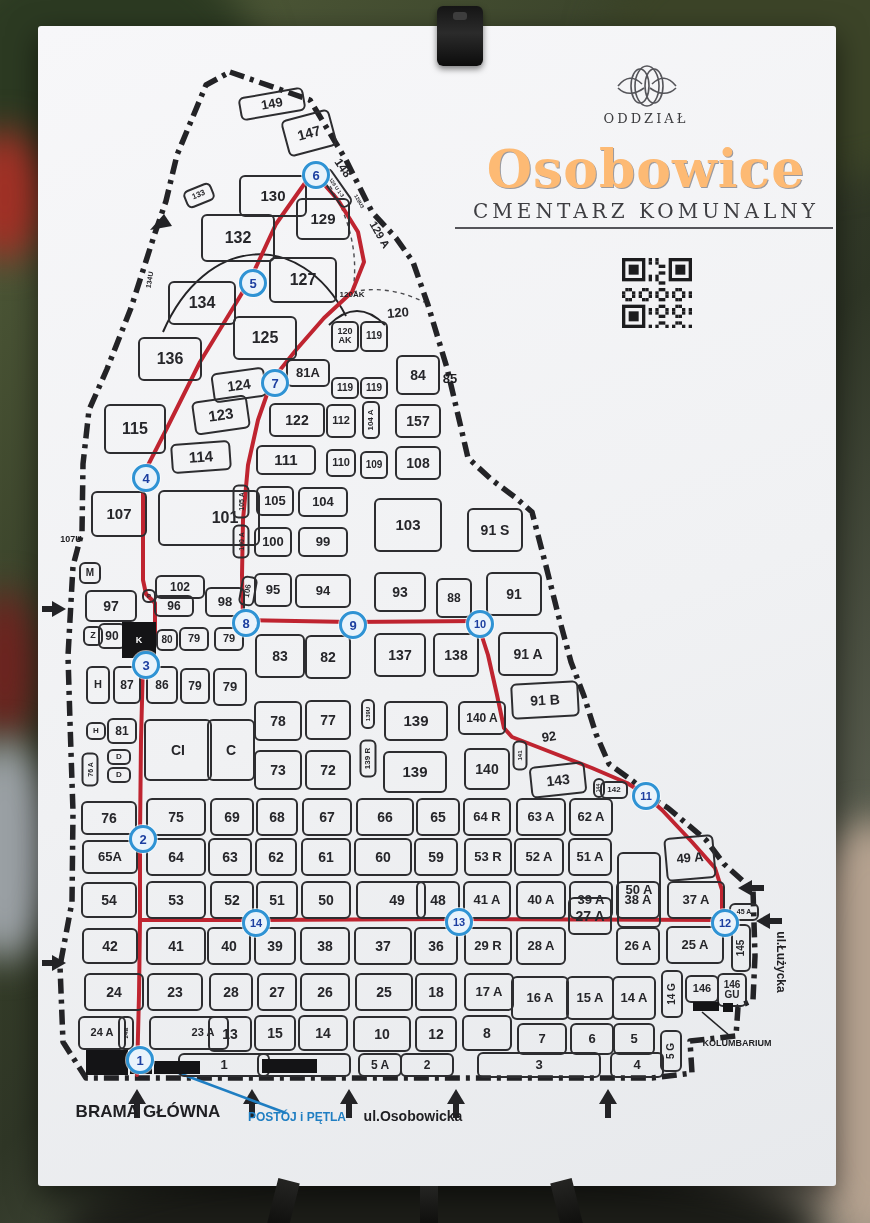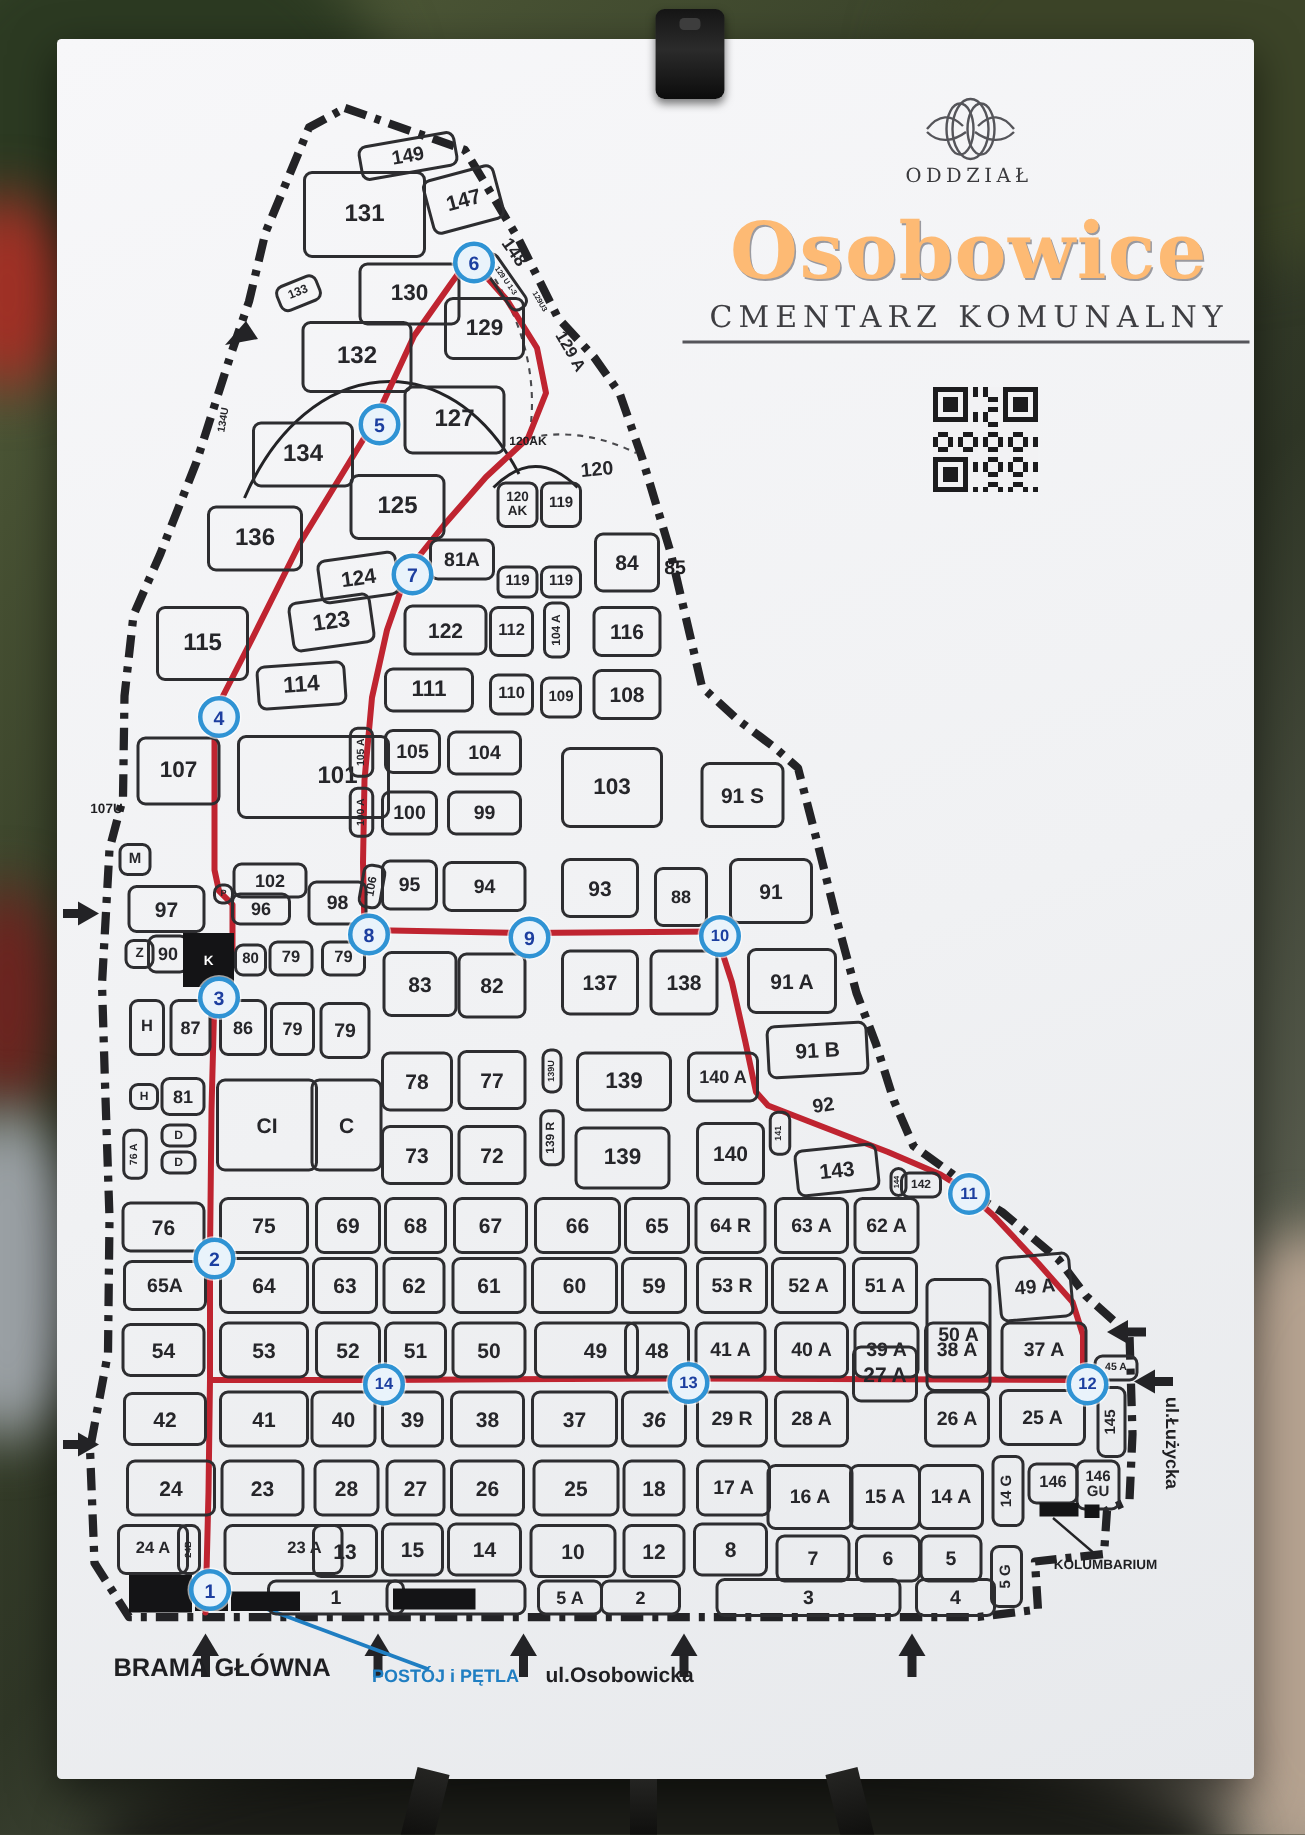--- a/index.html
+++ b/index.html
@@ -187,21 +187,20 @@
         <rect x="752" y="885" width="12" height="6" fill="#232326"></rect>
         <polygon points="770,913 770,929 756,921" fill="#232326"></polygon>
         <rect x="770" y="918" width="12" height="6" fill="#232326"></rect>
         <polygon points="164,214 172,226 150,230" fill="#232326"></polygon>
         <line x1="160" y1="1066" x2="286" y2="1113" stroke="#1f7ec2" stroke-width="2.6"></line>
         <polygon points="152,1059 165,1068 158,1072" fill="#1f7ec2"></polygon>
         <line x1="730" y1="1036" x2="702" y2="1012" stroke="#232326" stroke-width="1.6"></line>
       </svg>
   <div class="sec" style="left: 239px; top: 92px; width: 62px; height: 20px; font-size: 13px; transform: rotate(-10deg);">149</div>
       <div class="sec" style="left: 284px; top: 114px; width: 46px; height: 34px; font-size: 14px; transform: rotate(-15deg);">147</div>
-      <div class="sec" style="left: 202px; top: 114px; width: 78px; height: 54px; font-size: 16px;">131</div>
       <div class="sec nb" style="left: 322px; top: 161px; width: 42px; height: 14px; font-size: 12px; transform: rotate(55deg);">148</div>
       <div class="sec" style="left: 314px; top: 181px; width: 40px; height: 10px; font-size: 5px; transform: rotate(55deg);">129 U 1-3</div>
       <div class="sec nb" style="left: 343px; top: 196.5px; width: 32px; height: 9px; font-size: 5px; transform: rotate(60deg);">129U3</div>
       <div class="sec" style="left: 239px; top: 175px; width: 64px; height: 38px; font-size: 15px;">130</div>
       <div class="sec" style="left: 296px; top: 198px; width: 50px; height: 38px; font-size: 15px;">129</div>
       <div class="sec nb" style="left: 356px; top: 229px; width: 46px; height: 12px; font-size: 11px; transform: rotate(60deg);">129 A</div>
       <div class="sec" style="left: 184px; top: 185.5px; width: 26px; height: 15px; font-size: 8px; transform: rotate(-22deg);">133</div>
       <div class="sec" style="left: 201px; top: 214px; width: 70px; height: 44px; font-size: 16px;">132</div>
       <div class="sec nb" style="left: 135px; top: 275px; width: 30px; height: 10px; font-size: 7px; transform: rotate(-80deg);">134U</div>
       <div class="sec" style="left: 269px; top: 257px; width: 64px; height: 42px; font-size: 16px;">127</div>
@@ -215,21 +214,21 @@
       <div class="sec" style="left: 360px; top: 320.5px; width: 24px; height: 27px; font-size: 10px;">119</div>
       <div class="sec nb" style="left: 380px; top: 301px; width: 36px; height: 24px; font-size: 13px; transform: rotate(-5deg);">120</div>
       <div class="sec" style="left: 331px; top: 377px; width: 24px; height: 18px; font-size: 10px;">119</div>
       <div class="sec" style="left: 360px; top: 377px; width: 24px; height: 18px; font-size: 10px;">119</div>
       <div class="sec" style="left: 396px; top: 355px; width: 40px; height: 36px; font-size: 14px;">84</div>
       <div class="sec" style="left: 104px; top: 404px; width: 58px; height: 46px; font-size: 16px;">115</div>
       <div class="sec" style="left: 193px; top: 398px; width: 52px; height: 30px; font-size: 15px; transform: rotate(-8deg);">123</div>
       <div class="sec" style="left: 269px; top: 403px; width: 52px; height: 30px; font-size: 14px;">122</div>
       <div class="sec" style="left: 326px; top: 404px; width: 26px; height: 30px; font-size: 11px;">112</div>
       <div class="sec" style="left: 352px; top: 411px; width: 34px; height: 14px; font-size: 8px; transform: rotate(-90deg);">104 A</div>
-      <div class="sec" style="left: 395px; top: 404px; width: 42px; height: 30px; font-size: 14px;">116</div>
+      <div class="sec" style="left: 395px; top: 404px; width: 42px; height: 30px; font-size: 14px;">157</div>
       <div class="sec" style="left: 171px; top: 442px; width: 56px; height: 26px; font-size: 15px; transform: rotate(-4deg);">114</div>
       <div class="sec" style="left: 256px; top: 445px; width: 56px; height: 26px; font-size: 15px;">111</div>
       <div class="sec" style="left: 326px; top: 449px; width: 26px; height: 24px; font-size: 11px;">110</div>
       <div class="sec" style="left: 360px; top: 451px; width: 24px; height: 24px; font-size: 10px;">109</div>
       <div class="sec" style="left: 395px; top: 446px; width: 42px; height: 30px; font-size: 14px;">108</div>
       <div class="sec" style="left: 91px; top: 491px; width: 52px; height: 42px; font-size: 15px;">107</div>
       <div class="sec" style="left: 158px; top: 490px; width: 66px; height: 52px; font-size: 16px; padding-left: 32px;">101</div>
       <div class="sec" style="left: 224px; top: 492.5px; width: 30px; height: 13px; font-size: 7px; transform: rotate(-90deg);">105 A</div>
       <div class="sec" style="left: 256px; top: 486px; width: 34px; height: 26px; font-size: 13px;">105</div>
       <div class="sec" style="left: 298px; top: 487px; width: 46px; height: 26px; font-size: 13px;">104</div>
@@ -321,21 +320,21 @@
       <div class="sec" style="left: 516px; top: 881px; width: 46px; height: 34px; font-size: 13px;">40 A</div>
       <div class="sec" style="left: 569px; top: 881px; width: 40px; height: 34px; font-size: 13px;">39 A</div>
       <div class="sec" style="left: 616px; top: 881px; width: 40px; height: 34px; font-size: 13px;">38 A</div>
       <div class="sec" style="left: 667px; top: 881px; width: 54px; height: 34px; font-size: 13px;">37 A</div>
       <div class="sec" style="left: 82px; top: 928px; width: 52px; height: 32px; font-size: 14px;">42</div>
       <div class="sec" style="left: 146px; top: 927px; width: 56px; height: 34px; font-size: 14px;">41</div>
       <div class="sec" style="left: 207px; top: 927px; width: 40px; height: 34px; font-size: 14px;">40</div>
       <div class="sec" style="left: 254px; top: 927px; width: 38px; height: 34px; font-size: 14px;">39</div>
       <div class="sec" style="left: 300px; top: 927px; width: 46px; height: 34px; font-size: 14px;">38</div>
       <div class="sec" style="left: 354px; top: 927px; width: 54px; height: 34px; font-size: 14px;">37</div>
-      <div class="sec" style="left: 414px; top: 927px; width: 40px; height: 34px; font-size: 14px; font-style: italic;">36</div>
+      <div class="sec" style="left: 414px; top: 927px; width: 40px; height: 34px; font-size: 14px;">36</div>
       <div class="sec" style="left: 464px; top: 927px; width: 44px; height: 34px; font-size: 13px;">29 R</div>
       <div class="sec" style="left: 516px; top: 927px; width: 46px; height: 34px; font-size: 13px;">28 A</div>
       <div class="sec" style="left: 568px; top: 897px; width: 40px; height: 34px; font-size: 14px;">27 A</div>
       <div class="sec" style="left: 616px; top: 927px; width: 40px; height: 34px; font-size: 13px;">26 A</div>
       <div class="sec" style="left: 666px; top: 926px; width: 54px; height: 34px; font-size: 13px;">25 A</div>
       <div class="sec" style="left: 729px; top: 903px; width: 26px; height: 14px; font-size: 7px;">45 A</div>
       <div class="sec" style="left: 717px; top: 938px; width: 44px; height: 16px; font-size: 10px; transform: rotate(-90deg);">145</div>
       <div class="sec" style="left: 84px; top: 973px; width: 56px; height: 34px; font-size: 14px;">24</div>
       <div class="sec" style="left: 147px; top: 973px; width: 52px; height: 34px; font-size: 14px;">23</div>
       <div class="sec" style="left: 209px; top: 973px; width: 40px; height: 34px; font-size: 14px;">28</div>

